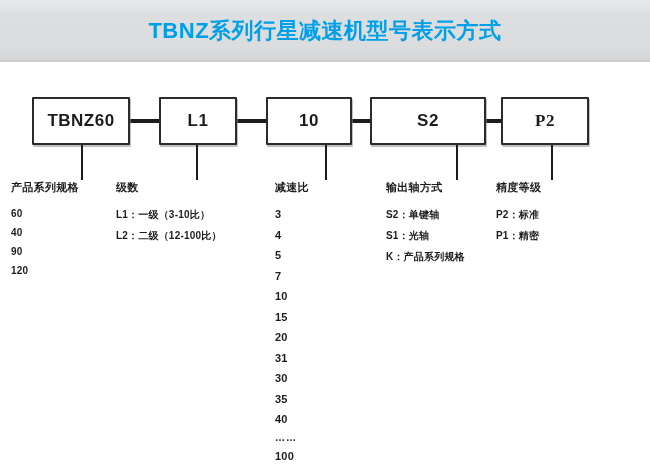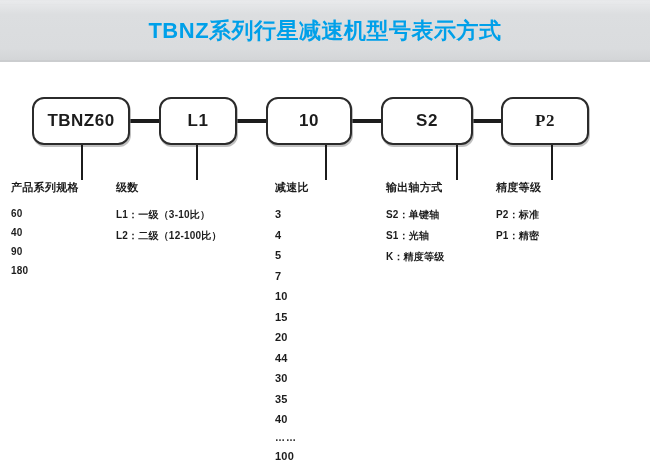--- a/index.html
+++ b/index.html
@@ -63,21 +63,21 @@
     width: 650px;
     height: 408px;
   }
 
   
   .node {
     position: absolute;
     top: 35px;
     height: 48px;
     border: 2px solid #2b2b2b;
-    border-radius: 12px;
+    border-radius: 1px;
     background: #ffffff;
     box-sizing: border-box;
     display: flex;
     align-items: center;
     justify-content: center;
     font-size: 17px;
     font-weight: bold;
     color: #1c1c1c;
     letter-spacing: 0.5px;
   }
@@ -145,65 +145,65 @@
 <div class="canvas">
 
   <div class="hconn" style="left:130px; width:29px;"></div>
   <div class="hconn" style="left:237px; width:29px;"></div>
   <div class="hconn" style="left:352px; width:29px;"></div>
   <div class="hconn" style="left:473px; width:28px;"></div>
 
   <div class="node shadowed" style="left:32px; width:98px;">TBNZ60</div>
   <div class="node shadowed" style="left:159px; width:78px;">L1</div>
   <div class="node shadowed" style="left:266px; width:86px;">10</div>
-  <div class="node shadowed" style="left:381px; width:92px;text-align:center;">S2</div>
+  <div class="node shadowed" style="left:370px; width:116px;text-align:center;">S2</div>
   <div class="node shadowed" style="left:501px; width:88px;font-family:Liberation Serif, serif;">P2</div>
 
   <div class="vconn" style="left:81px;"></div>
   <div class="vconn" style="left:196px;"></div>
   <div class="vconn" style="left:325px;"></div>
   <div class="vconn" style="left:456px;"></div>
   <div class="vconn" style="left:551px;"></div>
 
   <div class="col" style="left:11px; width:140px;">
     <div class="col-title">产品系列规格</div>
     <div class="col-item">60</div>
     <div class="col-item">40</div>
     <div class="col-item">90</div>
-    <div class="col-item">180</div>
+    <div class="col-item">120</div>
   </div>
 
   <div class="col" style="left:116px; width:160px;">
     <div class="col-title">级数</div>
     <div class="col-item wide">L1：一级（3-10比）</div>
     <div class="col-item wide">L2：二级（12-100比）</div>
   </div>
 
   <div class="col" style="left:275px; width:100px;">
     <div class="col-title">减速比</div>
     <div class="col-item ratio">3</div>
     <div class="col-item ratio">4</div>
     <div class="col-item ratio">5</div>
     <div class="col-item ratio">7</div>
     <div class="col-item ratio">10</div>
     <div class="col-item ratio">15</div>
     <div class="col-item ratio">20</div>
-    <div class="col-item ratio">44</div>
+    <div class="col-item ratio">31</div>
     <div class="col-item ratio">30</div>
     <div class="col-item ratio">35</div>
     <div class="col-item ratio">40</div>
     <div class="col-item dots">……</div>
     <div class="col-item ratio">100</div>
   </div>
 
   <div class="col" style="left:386px; width:140px;">
     <div class="col-title">输出轴方式</div>
     <div class="col-item wide">S2：单键轴</div>
     <div class="col-item wide">S1：光轴</div>
-    <div class="col-item wide">K：精度等级</div>
+    <div class="col-item wide">K：产品系列规格</div>
   </div>
 
   <div class="col" style="left:496px; width:110px;">
     <div class="col-title">精度等级</div>
     <div class="col-item wide">P2：标准</div>
     <div class="col-item wide">P1：精密</div>
   </div>
 
 </div>
 

